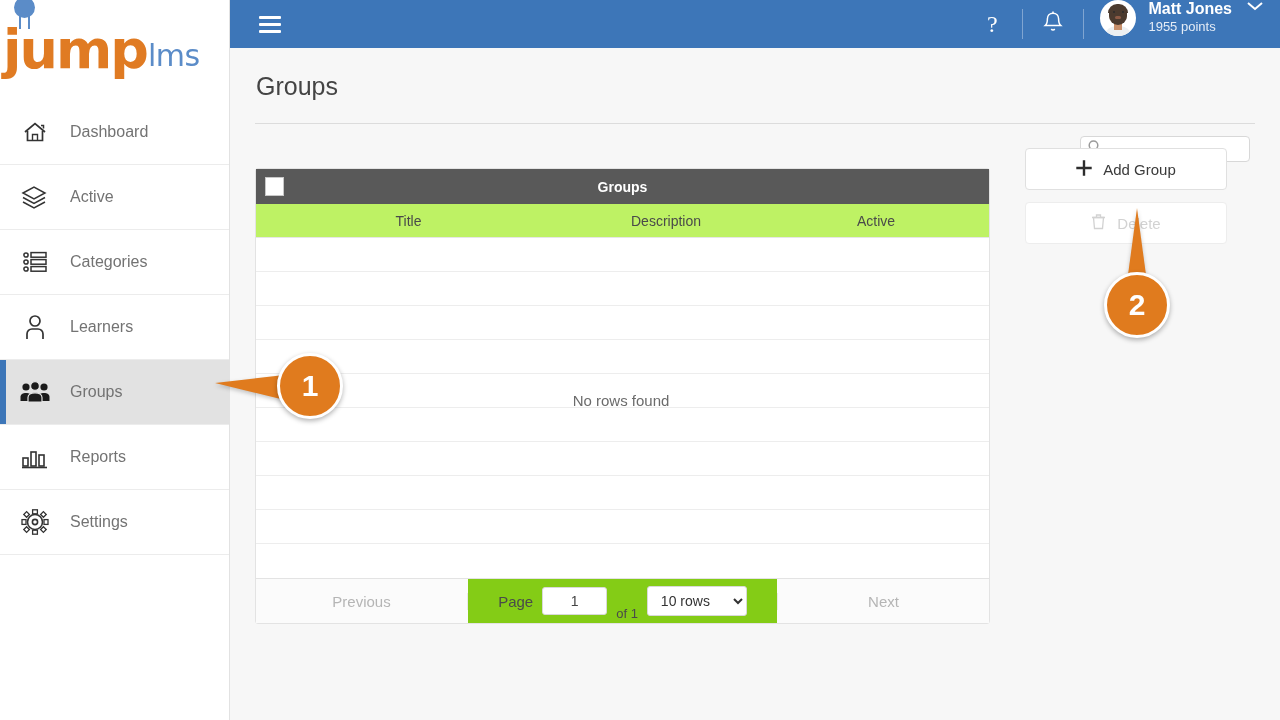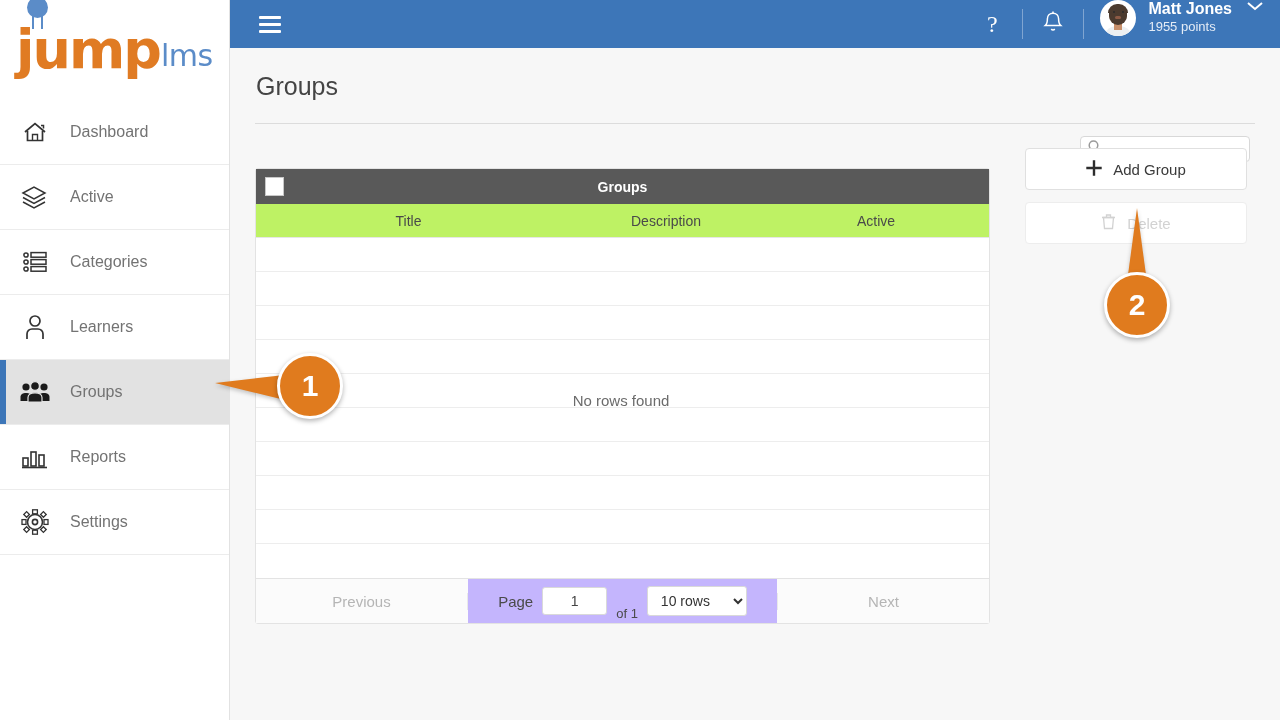--- a/index.html
+++ b/index.html
@@ -14,21 +14,21 @@
   
   #sidebar {
     position: absolute; left: 0; top: 0;
     width: 230px; height: 720px;
     background: #ffffff;
     border-right: 1px solid #e2e2e2;
   }
   #logo-area {
     height: 100px;
     display: flex; align-items: center; justify-content: flex-start;
-    padding-left: 16px;
+    padding-left: 3px;
   }
   .logo-wrap { position: relative; display: flex; align-items: flex-end; }
   .logo-jump {
     font-family: "DejaVu Sans", sans-serif;
     font-size: 54px; font-weight: bold; color: #e07b23;
     letter-spacing: -2px; line-height: 54px;
   }
   .logo-lms {
     font-family: "DejaVu Sans", sans-serif;
     font-size: 30px; color: #5b8cc8; line-height: 30px;
@@ -213,21 +213,21 @@
     display: flex; align-items: center; background: #fbfbfb;
   }
   .pg-btn {
     width: 212px; text-align: center; font-size: 15px;
     color: #b5b5b5; cursor: default;
   }
   #pg-prev { border-right: 1px solid #e9e9e9; }
   #pg-next { border-left: 1px solid #e9e9e9; }
   #pg-mid {
     flex: 1; display: flex; align-items: center; justify-content: center;
-    gap: 9px; background: #c4b5fd; height: 100%;
+    gap: 9px; background: #84cc16; height: 100%;
   }
   #pg-label { font-size: 15px; color: #4a4a4a; }
   #pg-input {
     width: 65px; height: 28px; text-align: center;
     border: 1px solid #d9d9d9; border-radius: 3px;
     font-size: 14px; color: #444; outline: none;
     font-family: "Liberation Sans", sans-serif; background: #fff;
   }
   #pg-of { font-size: 13px; color: #4a4a4a; margin-top: 24px; }
   #rows-select {
@@ -236,21 +236,21 @@
     background: #ffffff; font-size: 14px; color: #333;
     font-family: "Liberation Sans", sans-serif;
     padding-left: 9px; outline: none;
   }
 
   
   #actions {
     position: absolute; left: 795px; top: 24px; width: 222px;
   }
   .act-btn {
-    width: 222px; height: 42px;
+    width: 202px; height: 42px;
     background: #ffffff; border: 1px solid #e0e0e0; border-radius: 4px;
     display: flex; align-items: center; justify-content: center; gap: 11px;
     font-size: 15px; color: #3a3a3a; cursor: pointer;
     margin-bottom: 12px;
   }
   .act-btn.disabled { color: #d2d2d2; border-color: #ededed; cursor: default; }
 
   
   .callout {
     position: absolute; width: 66px; height: 66px; border-radius: 50%;

